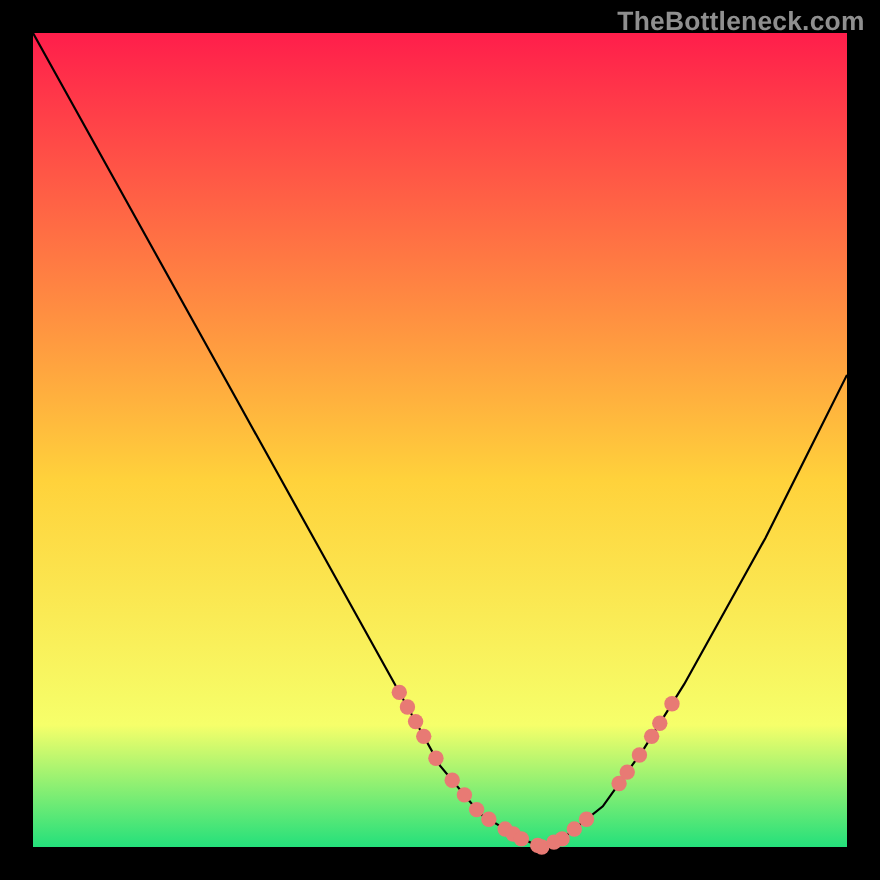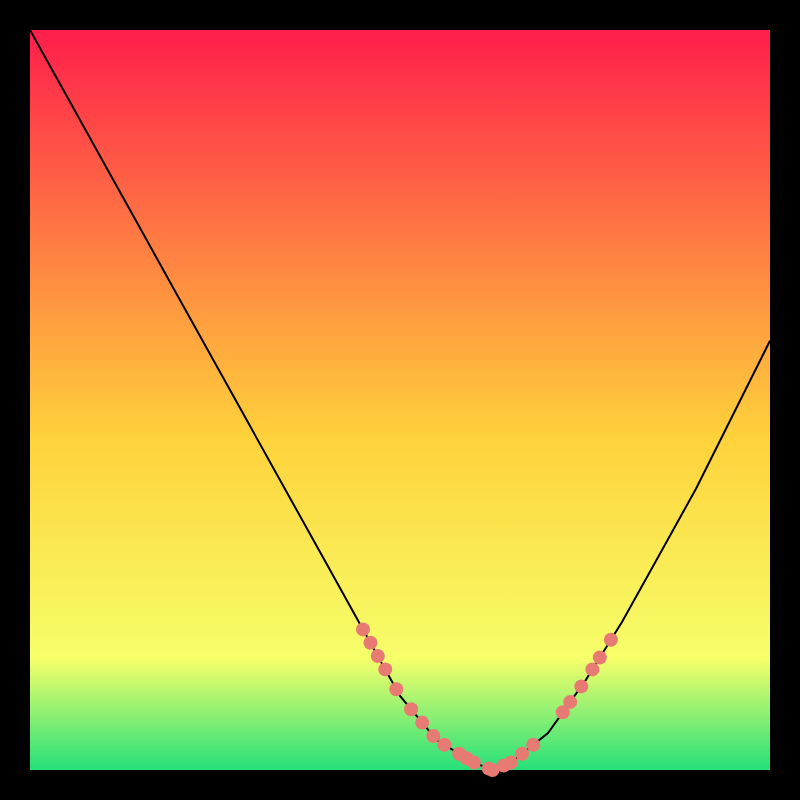--- a/index.html
+++ b/index.html
@@ -70,14 +70,15 @@
         <circle cx="533.2" cy="744.8" r="7" fill="#E87A74"></circle>
         <circle cx="562.8" cy="712.3" r="7" fill="#E87A74"></circle>
         <circle cx="570.2" cy="701.9" r="7" fill="#E87A74"></circle>
         <circle cx="581.3" cy="686.4" r="7" fill="#E87A74"></circle>
         <circle cx="592.4" cy="669.4" r="7" fill="#E87A74"></circle>
         <circle cx="599.8" cy="657.5" r="7" fill="#E87A74"></circle>
         <circle cx="610.9" cy="639.8" r="7" fill="#E87A74"></circle>
       </g>
 </svg>
 
+<div class="watermark">TheBottleneck.com</div>
 
 </div>
 
 </body></html>

